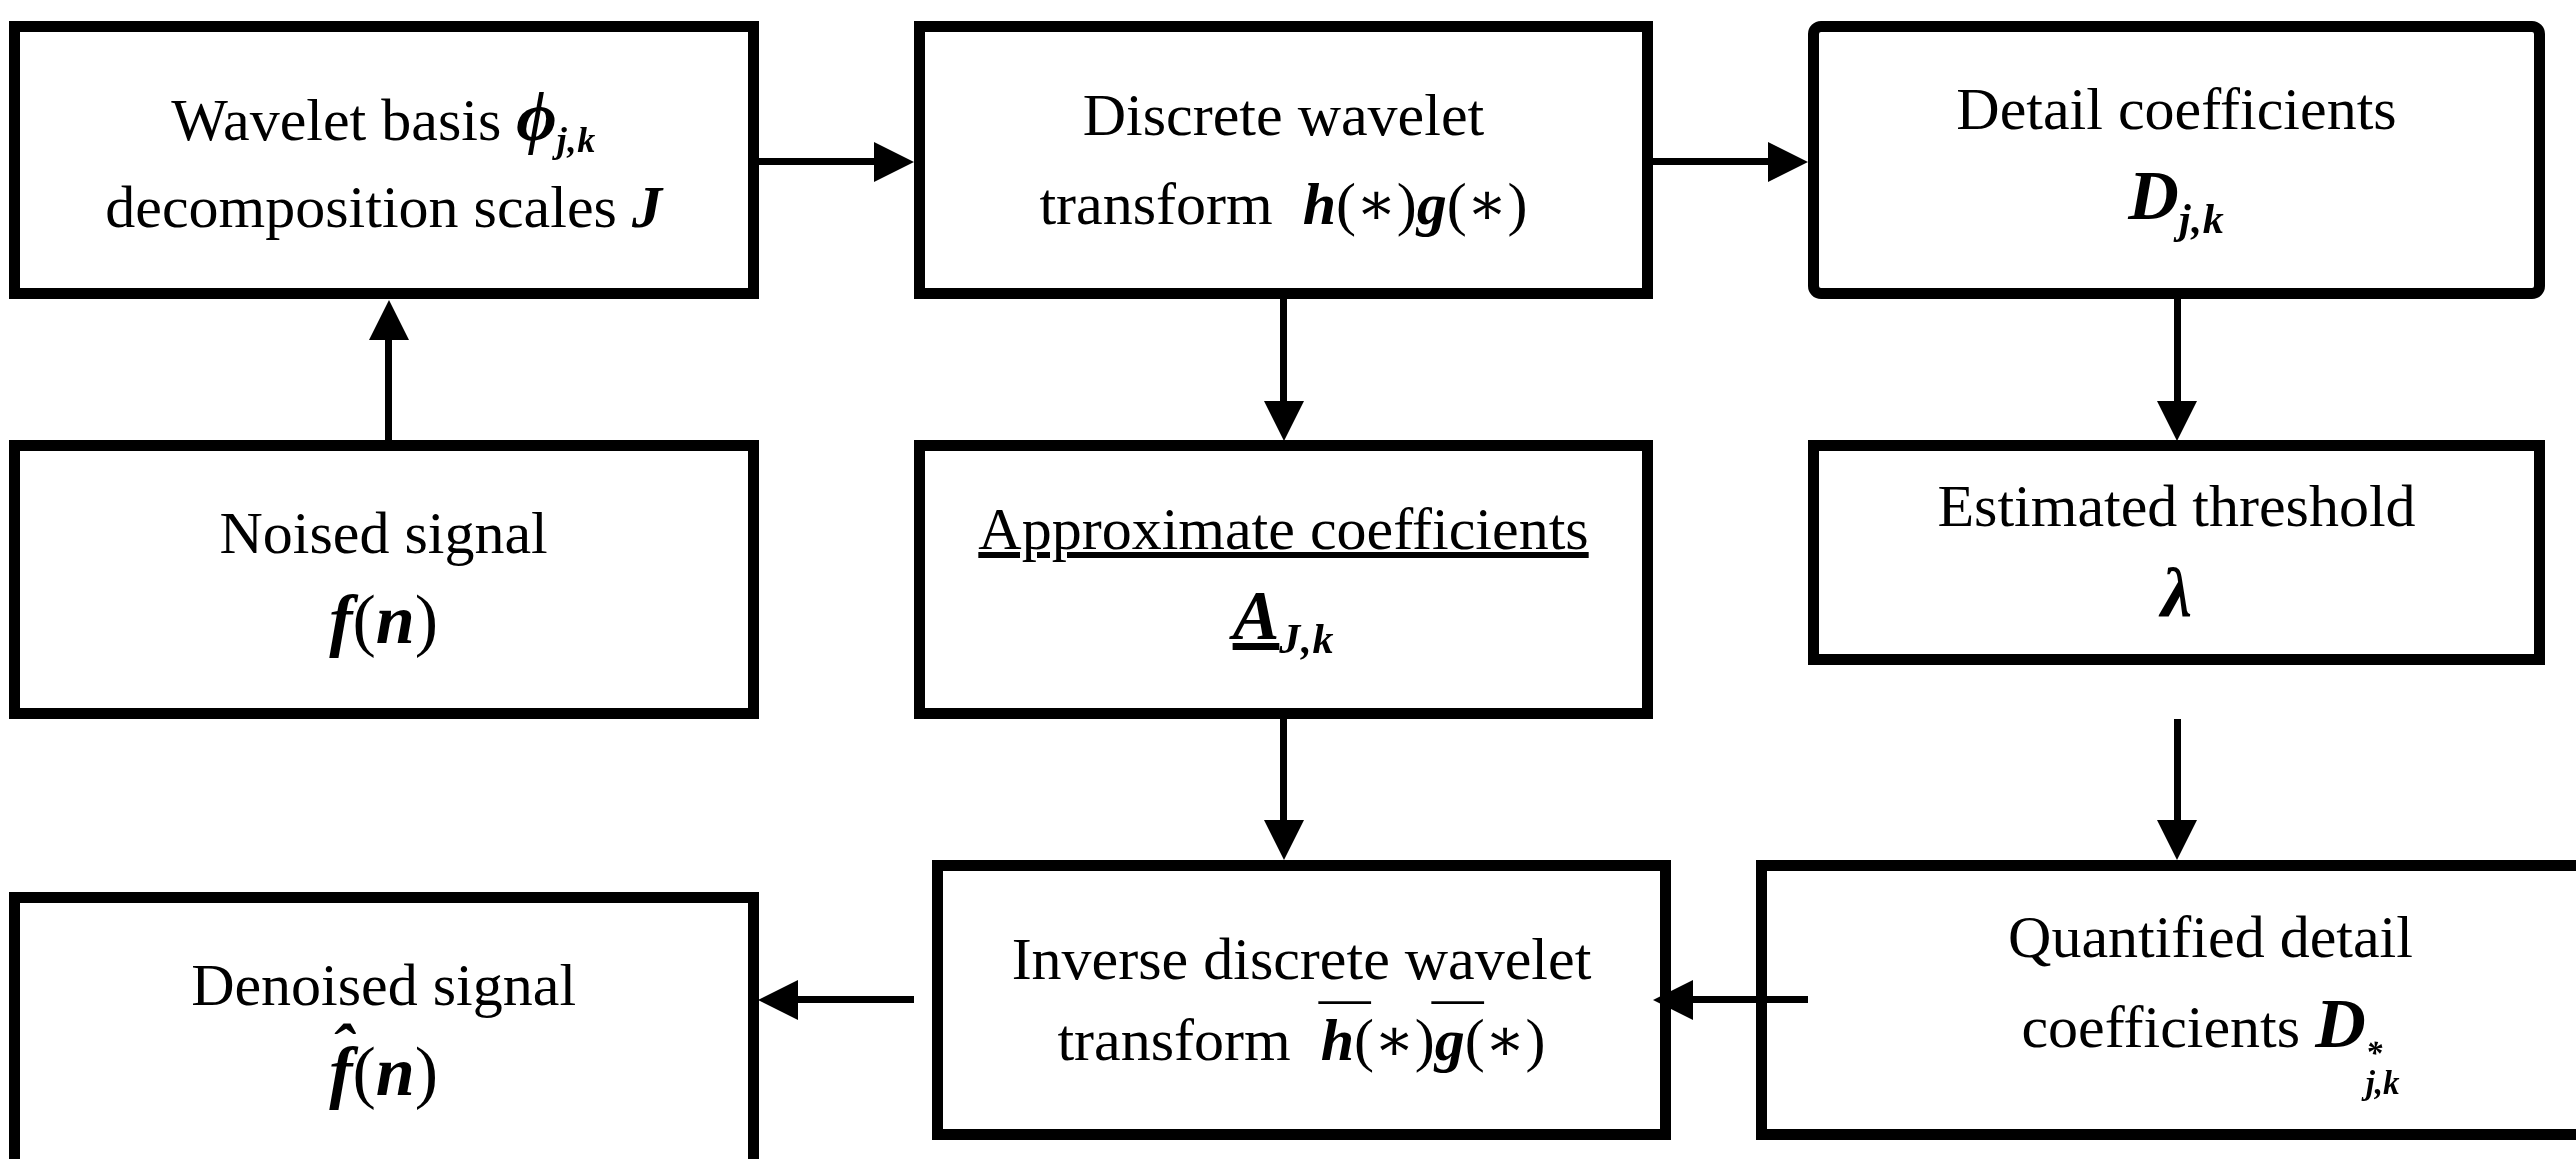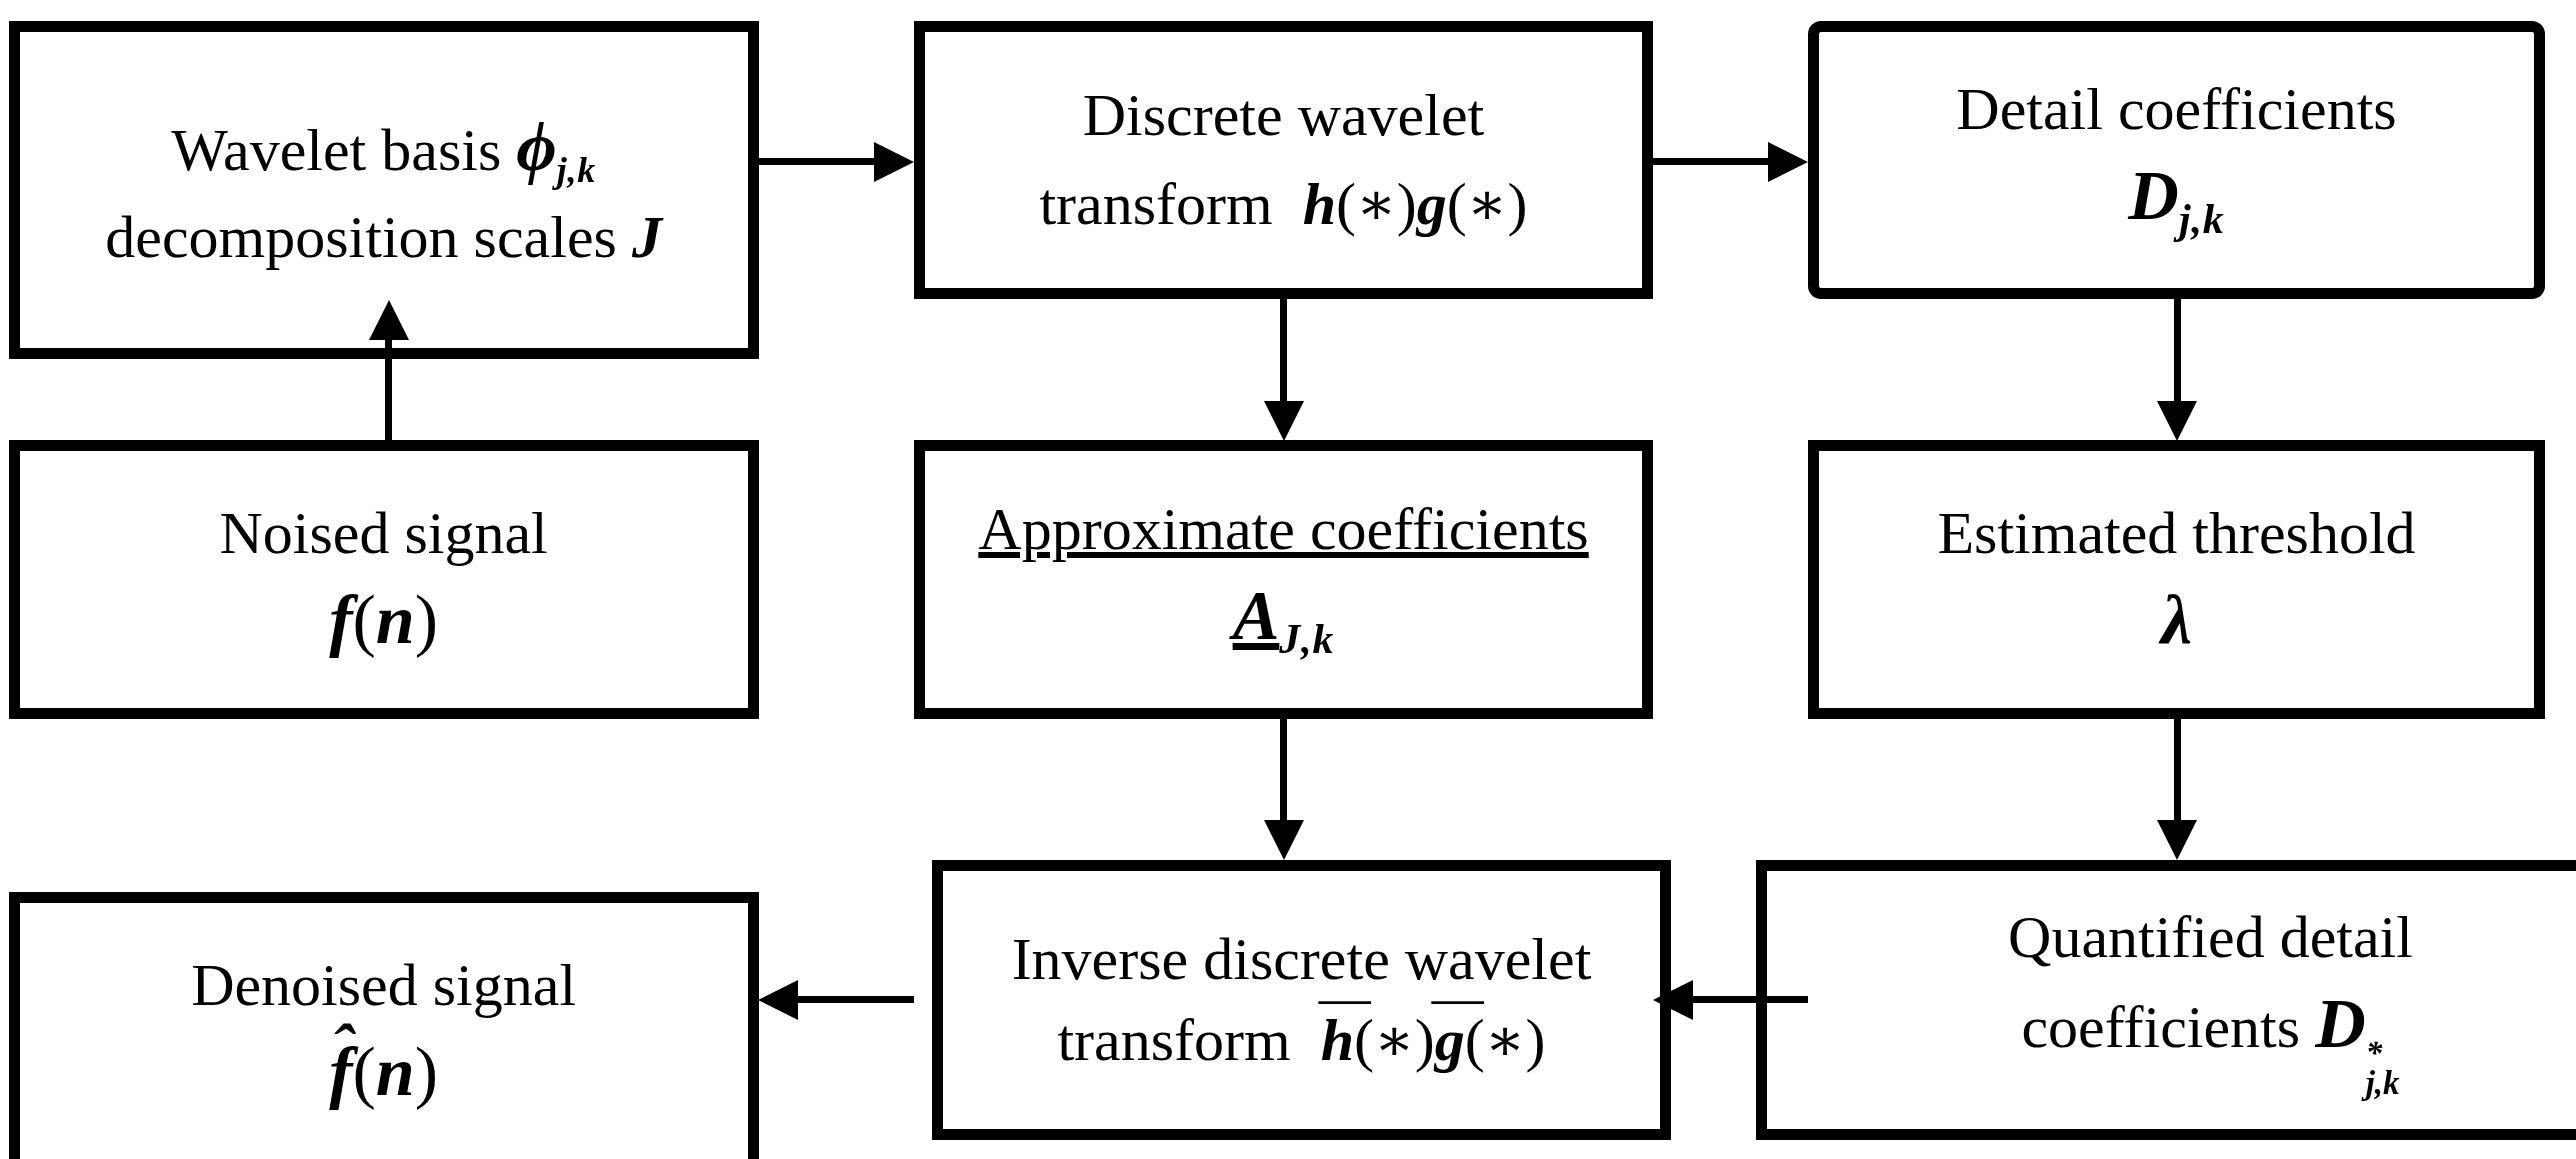--- a/index.html
+++ b/index.html
@@ -7,26 +7,26 @@
     position:relative; width:2576px; height:1160px;
     background:#ffffff; overflow:hidden;
     font-family:"Liberation Serif","DejaVu Serif",serif; color:#000000;
   }
   .box {
     position:absolute; box-sizing:border-box;
     border:11.2px solid #000000; background:#ffffff;
     display:flex; flex-direction:column; align-items:center; justify-content:center;
     text-align:center; font-size:60px; line-height:1.18;
   }
-  .b1{left:8.6px;  top:20.6px;   width:750px; height:338px;}
+  .b1{left:8.6px;  top:20.6px;   width:750px; height:278px;}
   .b2{left:914px;top:20.6px;   width:739px; height:278px;gap:8px;}
   .b3{left:1808px;top:20.6px;   width:737px; height:278px;border-radius:13px;}
   .b4{left:8.6px;  top:440px;  width:750px; height:279px;}
   .b5{left:914px;top:440px;  width:739px; height:279px;text-decoration:underline;}
-  .b6{left:1808px;top:440px;  width:737px; height:279px;align-items:center;}
+  .b6{left:1808px;top:440px;  width:737px; height:225px;align-items:center;}
   .b7{left:8.6px;  top:892px; width:750px; height:280px;}
   .b8{left:914px;top:860px; width:739px; height:280px;margin-left:18px;}
   .b9{left:1756px;top:860px; width:861px; height:280px;padding-left:48px;}
 
   .bline { padding:5.2px 0; white-space:nowrap; }
   .m   { font-style:italic; font-weight:bold; }
   .big { font-size:70px; }
   .pn  { font-weight:normal; font-style:normal; }
   .ssub { font-size:0.60em; vertical-align:-0.34em; letter-spacing:0.02em; }
 

